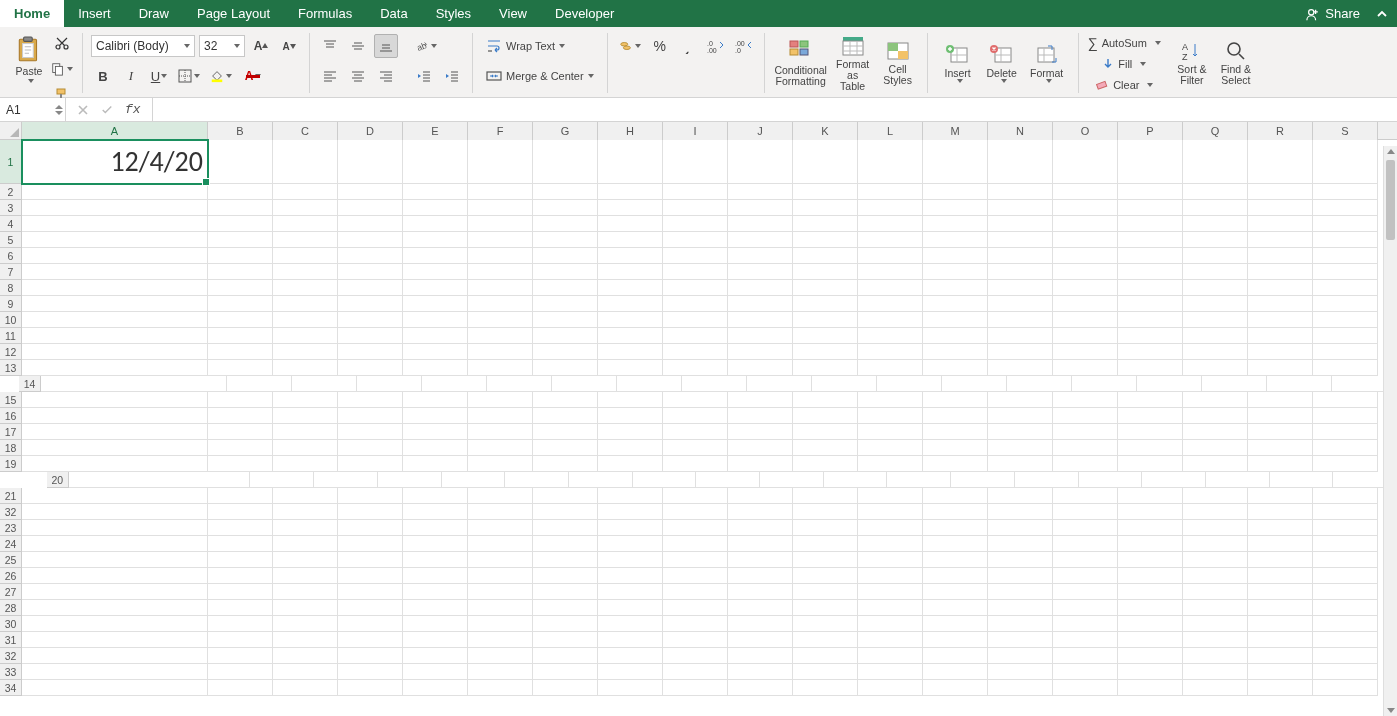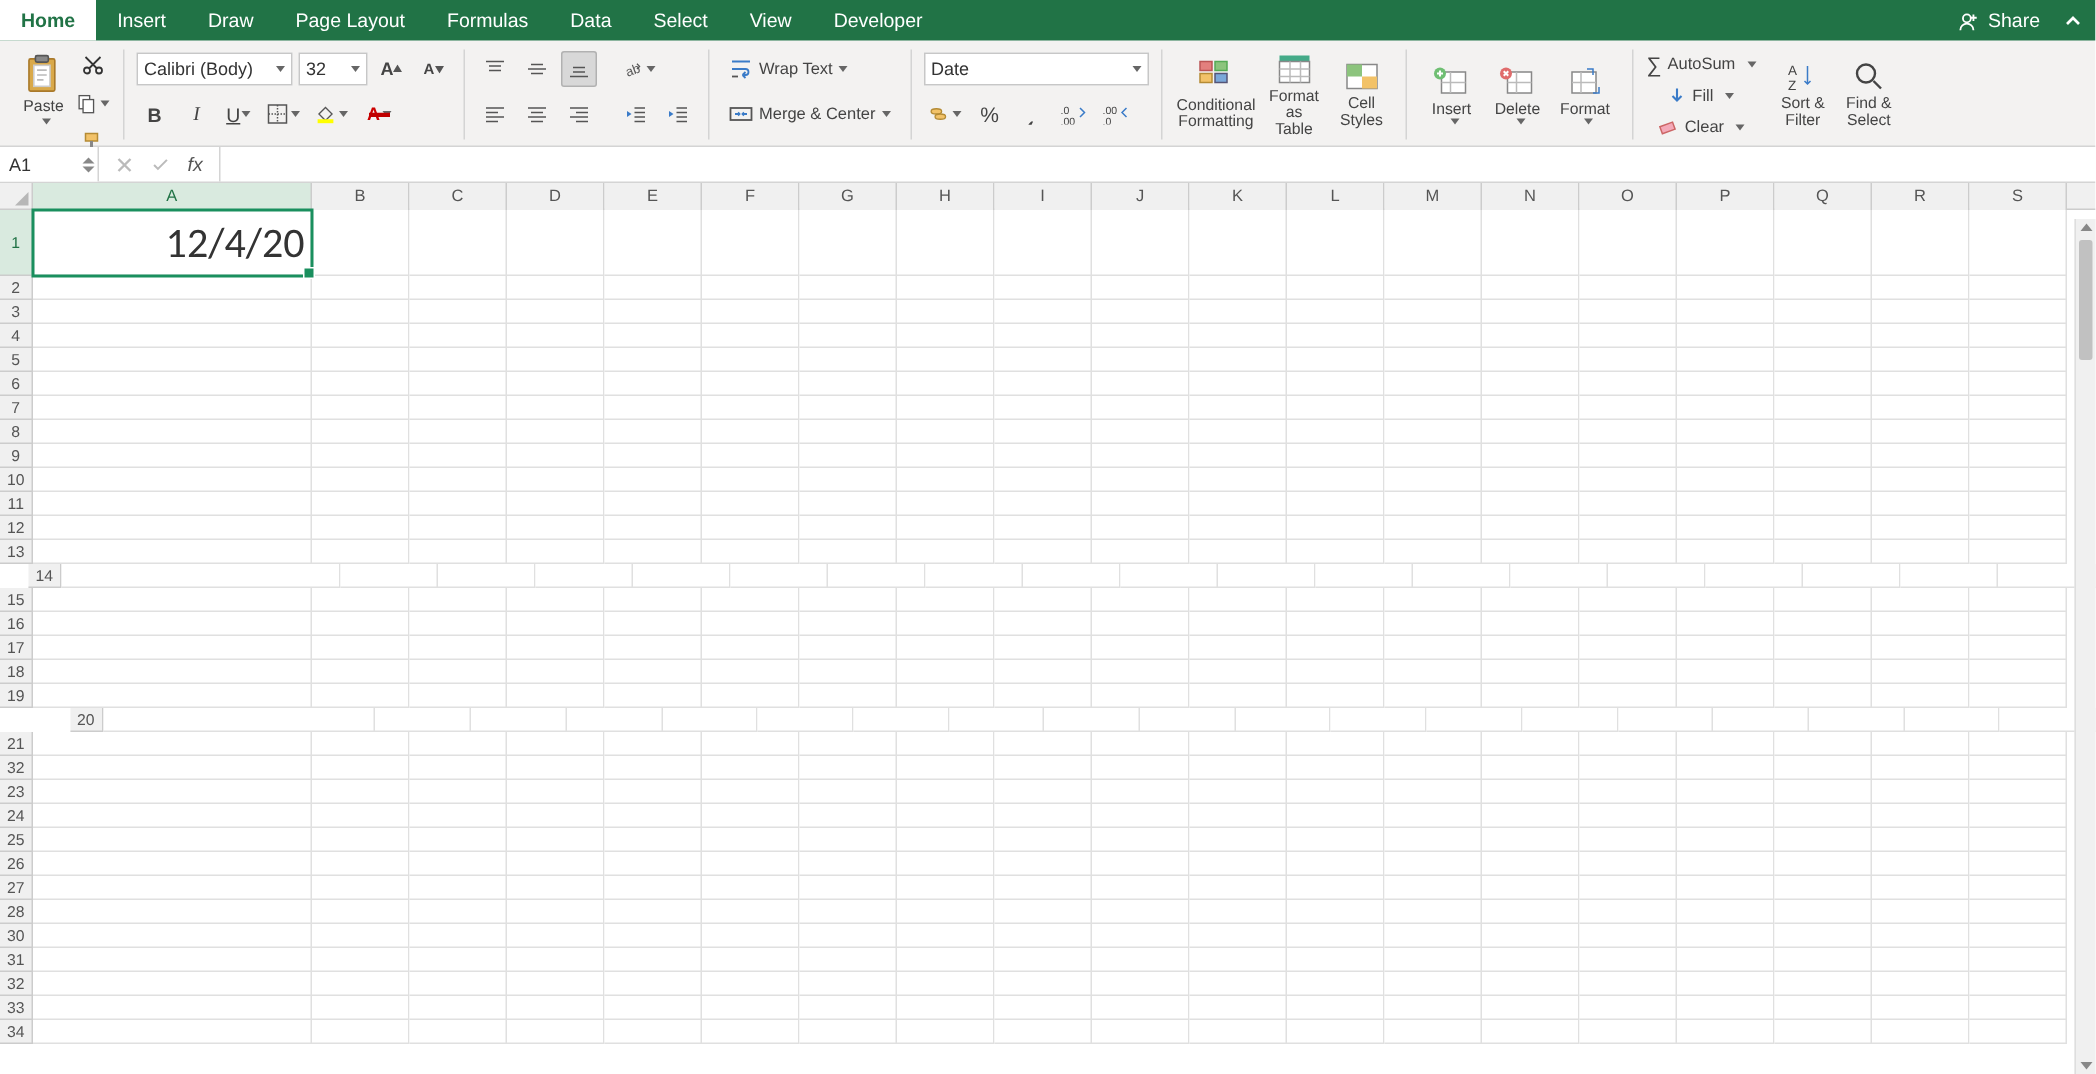--- a/index.html
+++ b/index.html
@@ -80,21 +80,21 @@
 </head>
 <body>
 
 <div class="tabs">
   <div class="tab active">Home</div>
   <div class="tab">Insert</div>
   <div class="tab">Draw</div>
   <div class="tab">Page Layout</div>
   <div class="tab">Formulas</div>
   <div class="tab">Data</div>
-  <div class="tab">Select</div>
+  <div class="tab">Styles</div>
   <div class="tab">View</div>
   <div class="tab">Developer</div>
   <div class="tabs-right">
     <div class="btn" style="color:#fff; gap:5px; padding:0 4px;">
       <svg class="share-icon" viewBox="0 0 16 16" fill="none" stroke="#fff" stroke-width="1.4">
           <circle cx="6" cy="6" r="3"></circle>
           <path d="M1 15c0-3 2.5-5 5-5s5 2 5 5"></path>
           <path d="M11 3v5M8.5 5.5h5"></path>
         </svg>
       <span>Share</span>
@@ -278,26 +278,20 @@
           </svg>
         <span style="margin-left:4px;">Merge &amp; Center</span>
         <span class="caret"></span>
       </div>
     </div>
   </div>
 
   <div class="divider"></div>
 
   <div class="rgroup">
-    <div class="rrow">
-      <div class="combo" style="width:150px;">
-        <span>Date</span>
-          <span class="caret"></span>
-      </div>
-    </div>
     <div class="rrow bottom">
       <div class="btn btn-sm2">
         <svg width="16" height="16" viewBox="0 0 16 16">
             <ellipse cx="6" cy="6" rx="4" ry="2" fill="#f2c268" stroke="#b58b34"></ellipse>
             <ellipse cx="9" cy="10" rx="4" ry="2" fill="#f2c268" stroke="#b58b34"></ellipse>
           </svg>
         <span class="caret-right"></span>
       </div>
       <div class="btn btn-sm" style="font-size:14px;">%</div>
       <div class="btn btn-sm" style="font-size:16px;font-weight:600;">͵</div>
@@ -439,21 +433,21 @@
     <span class="btn" style="color:#bbb; width:14px;">
       <svg width="12" height="12" viewBox="0 0 12 12" stroke="#bbb" stroke-width="1.6">
           <path d="M2 2l8 8M10 2l-8 8"></path>
         </svg>
     </span>
     <span class="btn" style="color:#bbb; width:14px;">
       <svg width="14" height="12" viewBox="0 0 14 12" stroke="#bbb" stroke-width="1.6" fill="none">
           <path d="M2 6l3 3 7-7"></path>
         </svg>
     </span>
-    <span class="btn" style="font-style:italic; font-family:Liberation Sans, sans-serif; font-size:13px; color:#555;">fx</span>
+    <span class="btn" style="font-style:italic; font-family:Liberation Mono, monospace; font-size:13px; color:#555;">fx</span>
   </div>
 </div>
 
 <div class="grid-wrap">
   <div class="col-headers">
     <div class="corner-cell"></div>
     <div id="colheaders" style="display: flex;">
         <div class="col-h selcol" style="width: 186px;">A</div>
         <div class="col-h" style="width: 65px;">B</div>
         <div class="col-h" style="width: 65px;">C</div>

